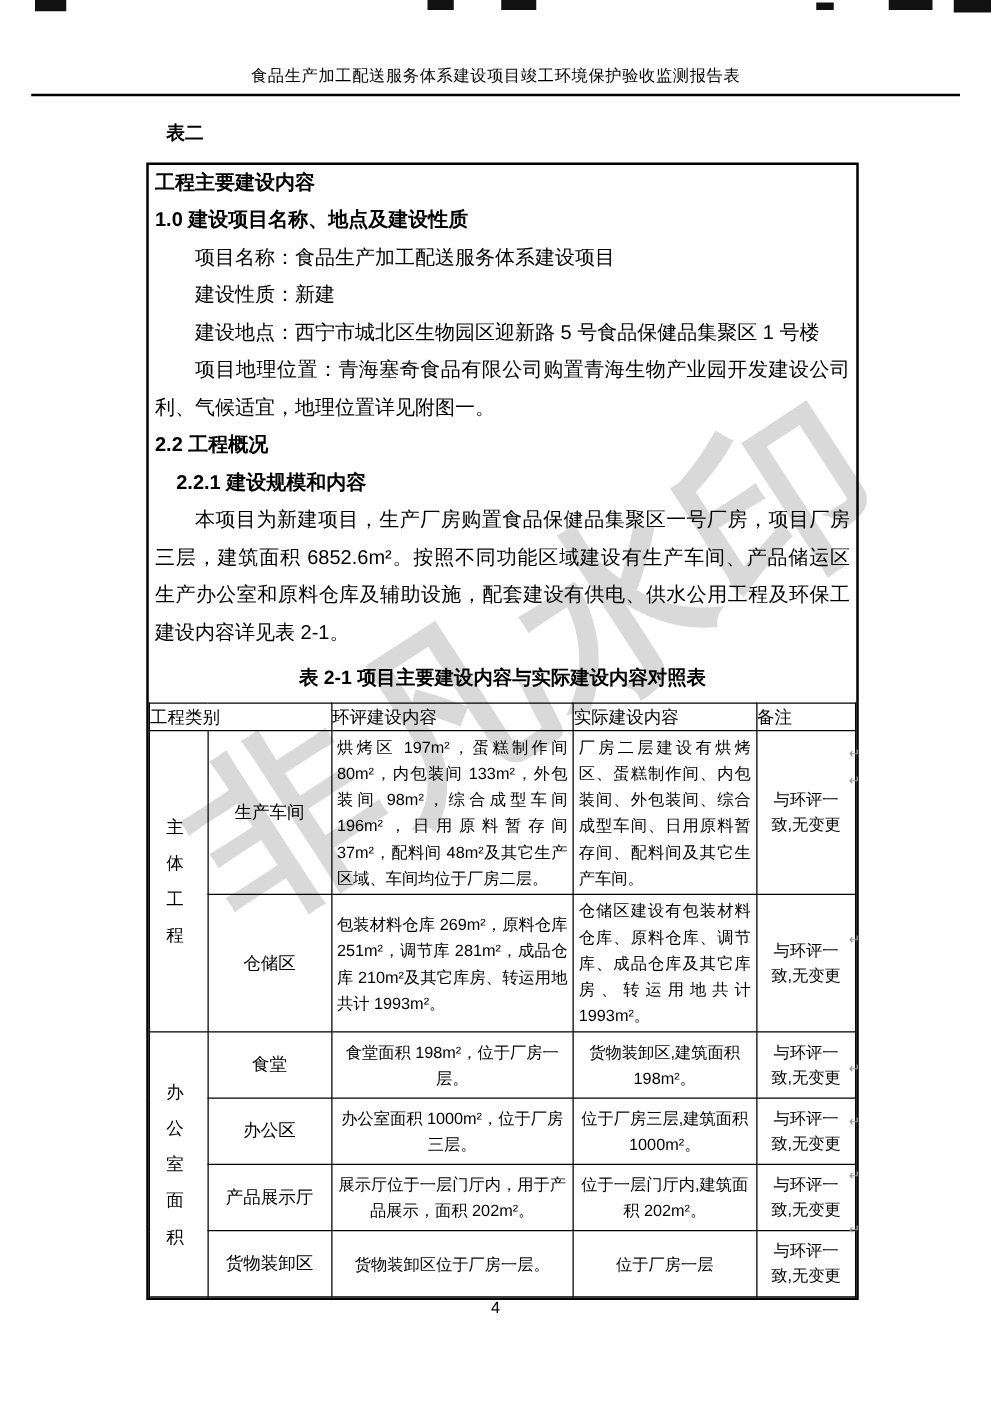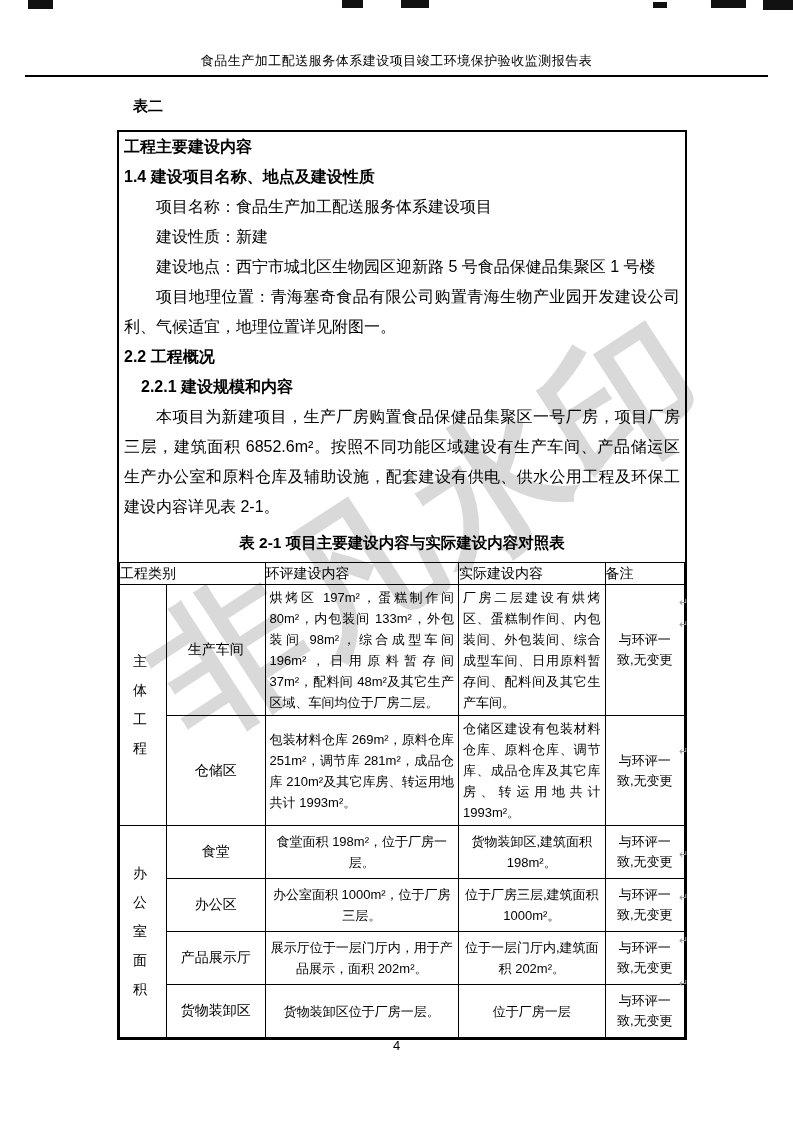--- a/index.html
+++ b/index.html
@@ -65,21 +65,21 @@
 <div class="artifact" style="left:653px;top:2px;width:14px;height:6px;"></div>
 <div class="artifact" style="left:711px;top:0;width:35px;height:8px;"></div>
 <div class="artifact" style="left:763px;top:0;width:30px;height:10px;"></div>
 
 <div class="doc-header">食品生产加工配送服务体系建设项目竣工环境保护验收监测报告表</div>
 
 <div class="table-label">表二</div>
 
 <div class="main-box">
   <div class="line h">工程主要建设内容</div>
-  <div class="line h">1.4  建设项目名称、地点及建设性质</div>
+  <div class="line h">1.0  建设项目名称、地点及建设性质</div>
   <div class="line i">项目名称：食品生产加工配送服务体系建设项目</div>
   <div class="line i">建设性质：新建</div>
   <div class="line i">建设地点：西宁市城北区生物园区迎新路 5 号食品保健品集聚区 1 号楼</div>
   <div class="line i j">项目地理位置：青海塞奇食品有限公司购置青海生物产业园开发建设公司</div>
   <div class="line">利、气候适宜，地理位置详见附图一。</div>
   <div class="line h">2.2  工程概况</div>
   <div class="line h2">2.2.1 建设规模和内容</div>
   <div class="line i j">本项目为新建项目，生产厂房购置食品保健品集聚区一号厂房，项目厂房共</div>
   <div class="line j">三层，建筑面积 6852.6m²。按照不同功能区域建设有生产车间、产品储运区域、</div>
   <div class="line j">生产办公室和原料仓库及辅助设施，配套建设有供电、供水公用工程及环保工程，</div>

